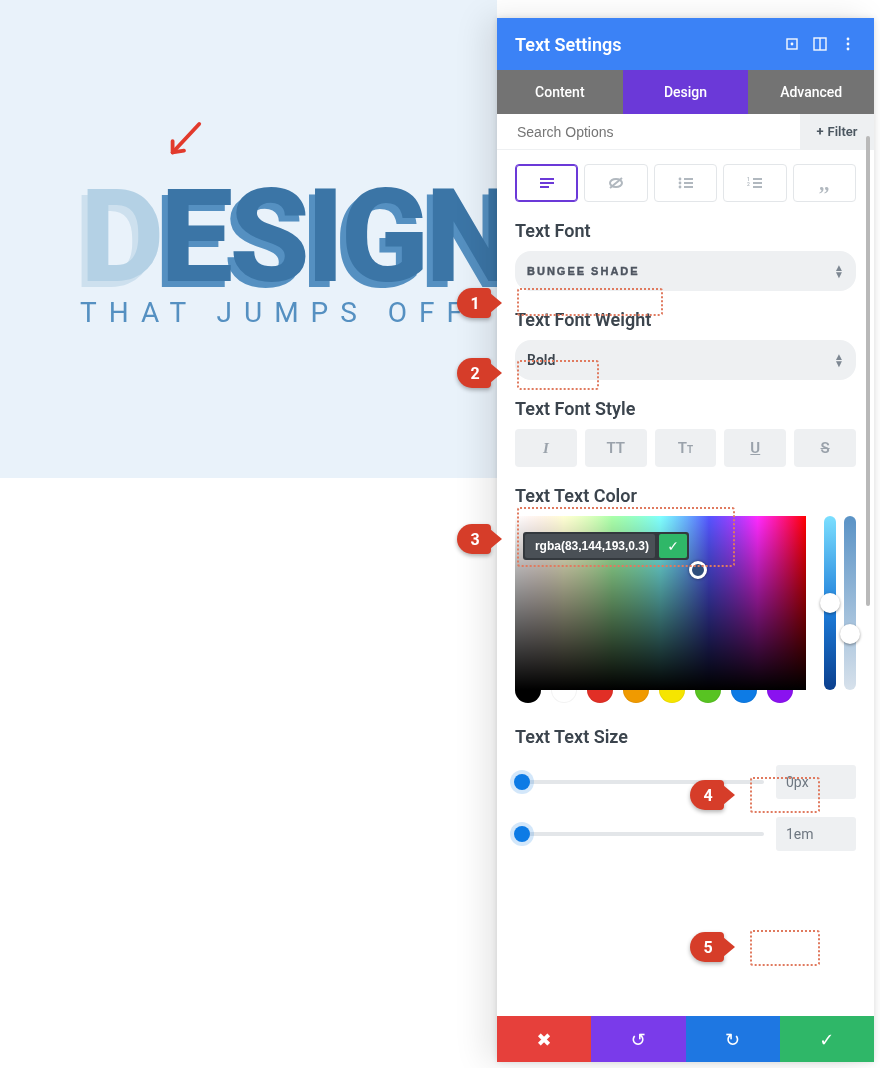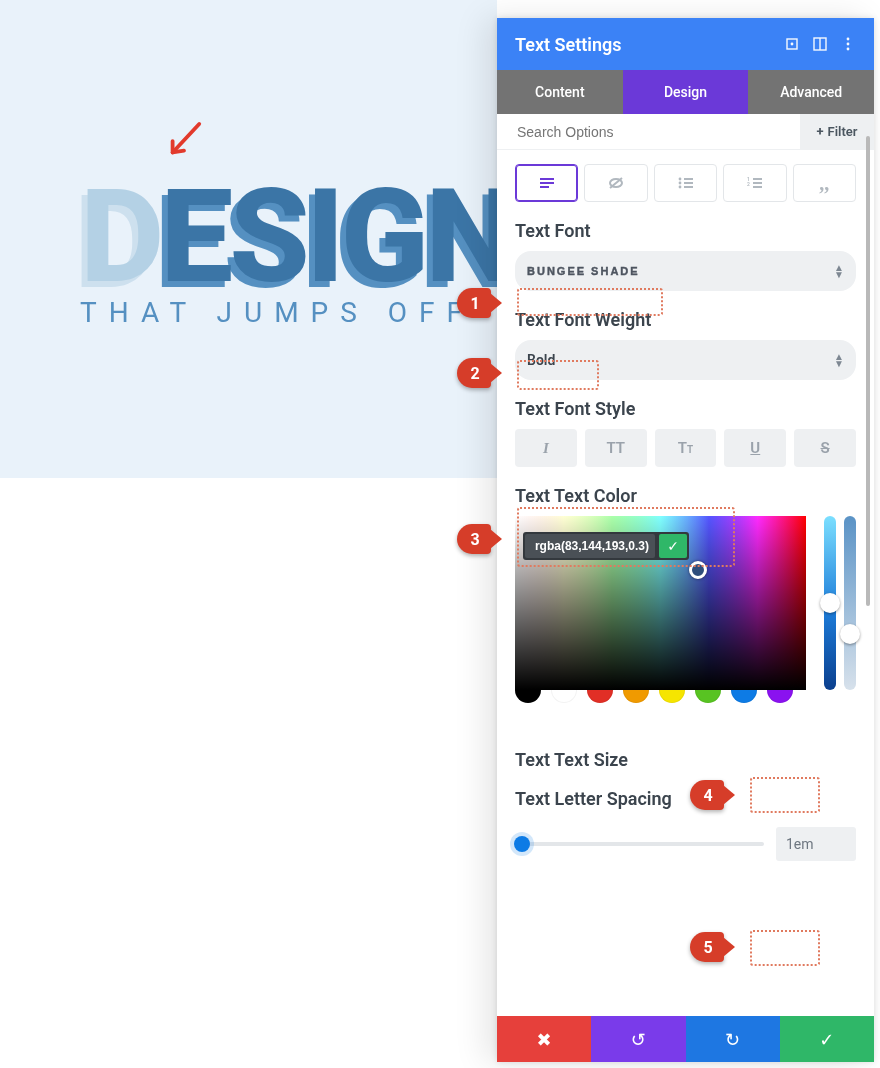--- a/index.html
+++ b/index.html
@@ -524,26 +524,31 @@
           <div class="swatch" style="background:#e12f26"></div>
           <div class="swatch" style="background:#f09a00"></div>
           <div class="swatch" style="background:#f6e500"></div>
           <div class="swatch" style="background:#58c322"></div>
           <div class="swatch" style="background:#0d7be5"></div>
           <div class="swatch" style="background:#8a12ef"></div>
         </div>
       </div>
     </div>
 
-    <div class="field" style="margin-top:46px">
+    <div class="field" style="margin-top:23px">
       <div class="field-label">Text Text Size</div>
     </div>
 
     <div class="field">
-      <div class="field-label">Text Letter Spacing</div>
+      <div class="hslider-row">
+        <div class="hslider">
+          <div class="knob" style="left:3%"></div>
+        </div>
+        <div class="valbox">0px</div>
+      </div>
     </div>
 
     <div class="field">
       <div class="hslider-row">
         <div class="hslider">
           <div class="knob" style="left:3%"></div>
         </div>
         <div class="valbox">1em</div>
       </div>
     </div>

